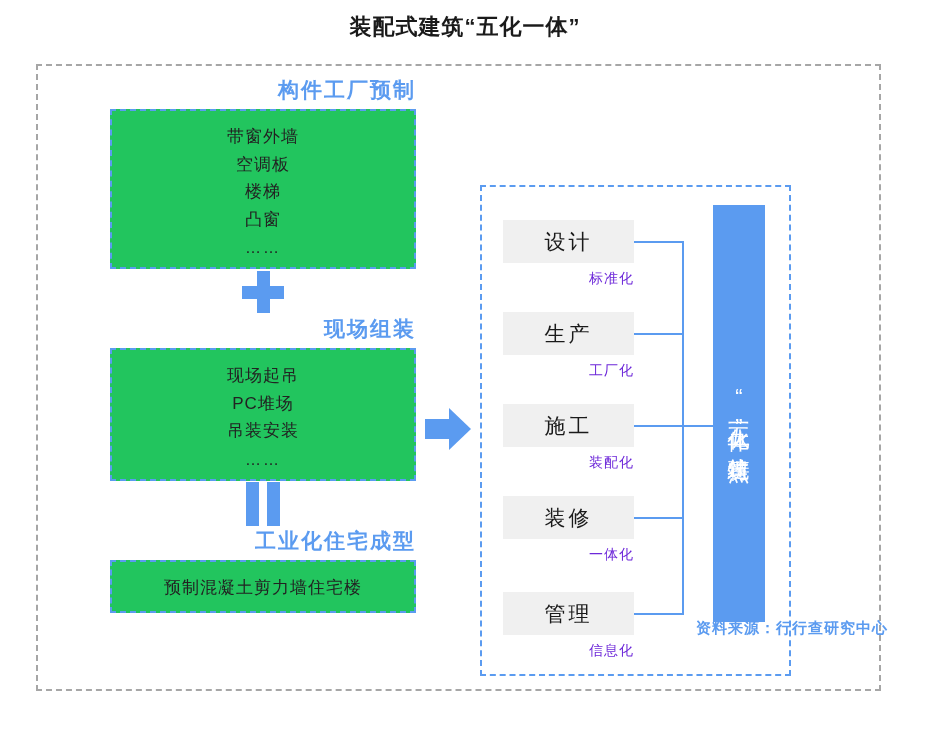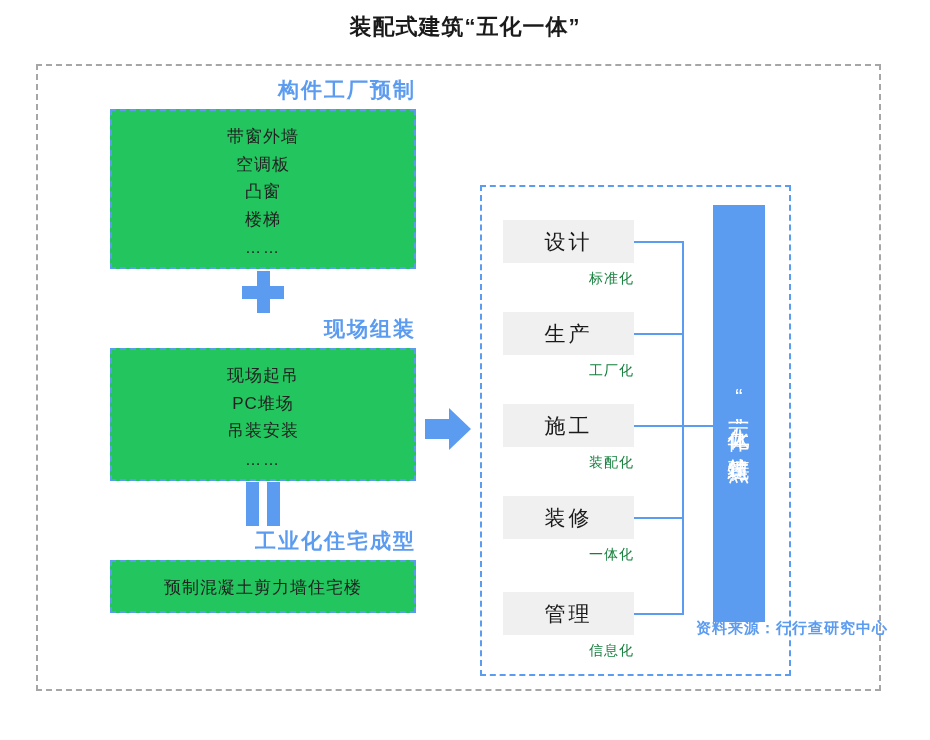--- a/index.html
+++ b/index.html
@@ -144,21 +144,21 @@
     font-size: 21px;
     color: #1a1a1a;
     letter-spacing: 3px;
   }
   .stage-label {
     position: absolute;
     left: 21px;
     width: 131px;
     text-align: right;
     font-size: 14px;
-    color: #15803d;
+    color: #6d28d9;
     letter-spacing: 1px;
   }
 
   
   .conn {
     position: absolute;
     background: #5b9bf0;
   }
 
   
@@ -199,22 +199,22 @@
 
   <div class="outer-frame"></div>
 
   <div class="left-col">
 
     <div>
       <div class="group-heading">构件工厂预制</div>
       <div class="dashed-box">
         <div class="item">带窗外墙</div>
         <div class="item">空调板</div>
+        <div class="item">楼梯</div>
         <div class="item">凸窗</div>
-        <div class="item">楼梯</div>
         <div class="dots">……</div>
       </div>
     </div>
 
     <div class="op-wrap">
       <div class="icon-plus"></div>
     </div>
 
     <div>
       <div class="group-heading">现场组装</div>

